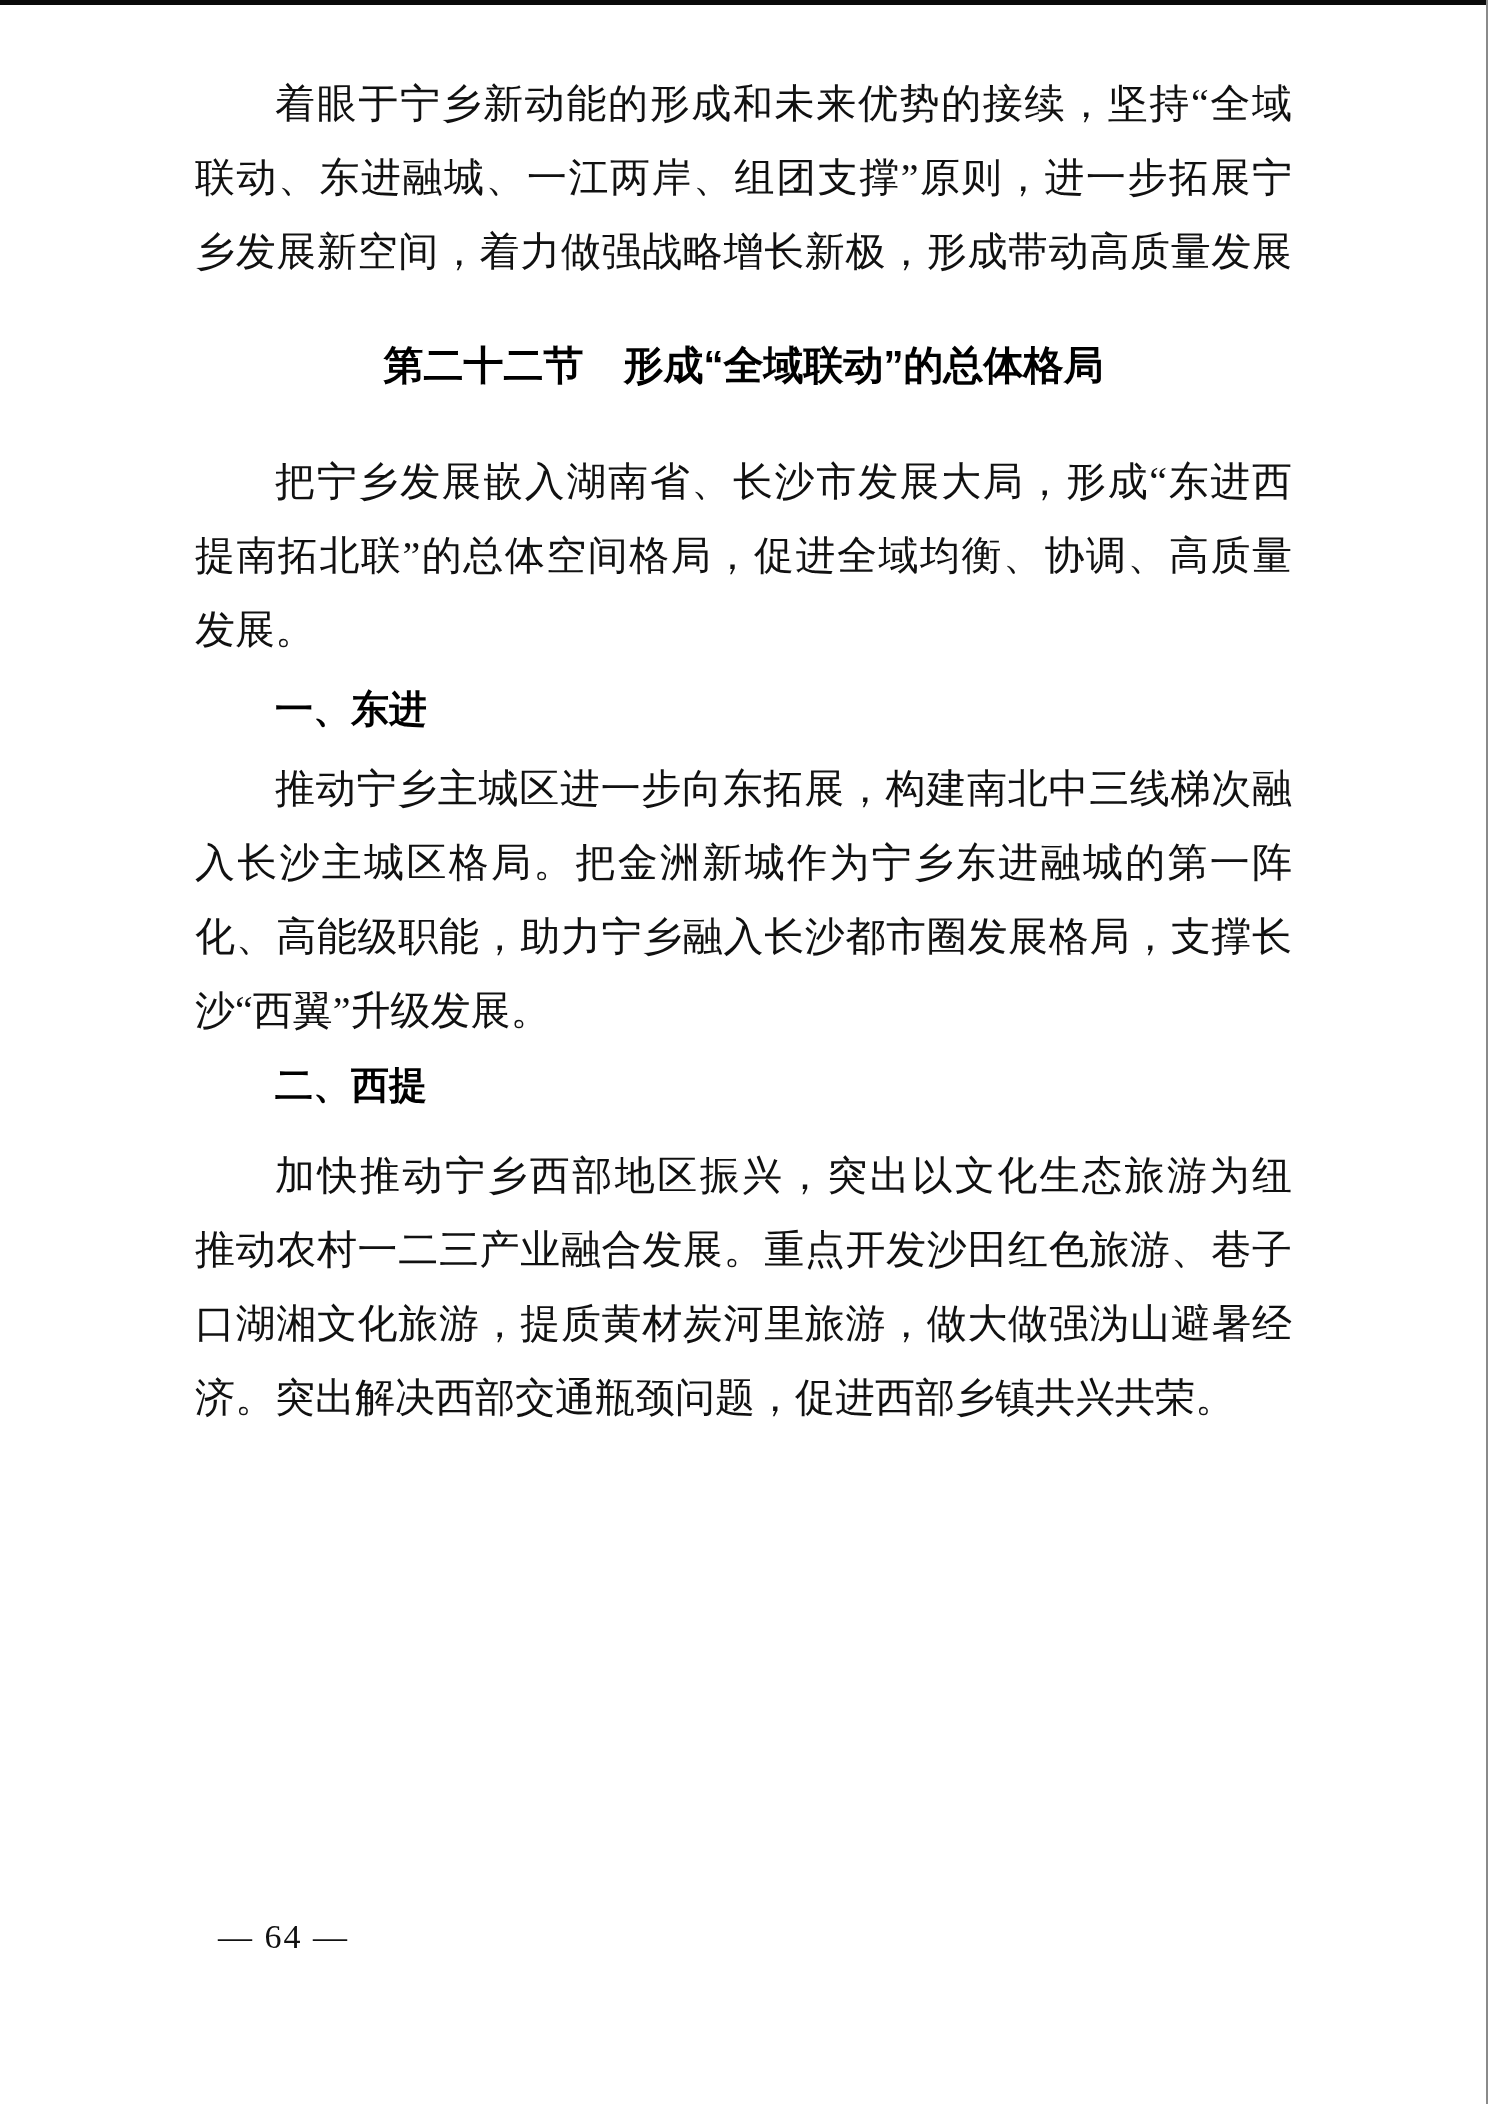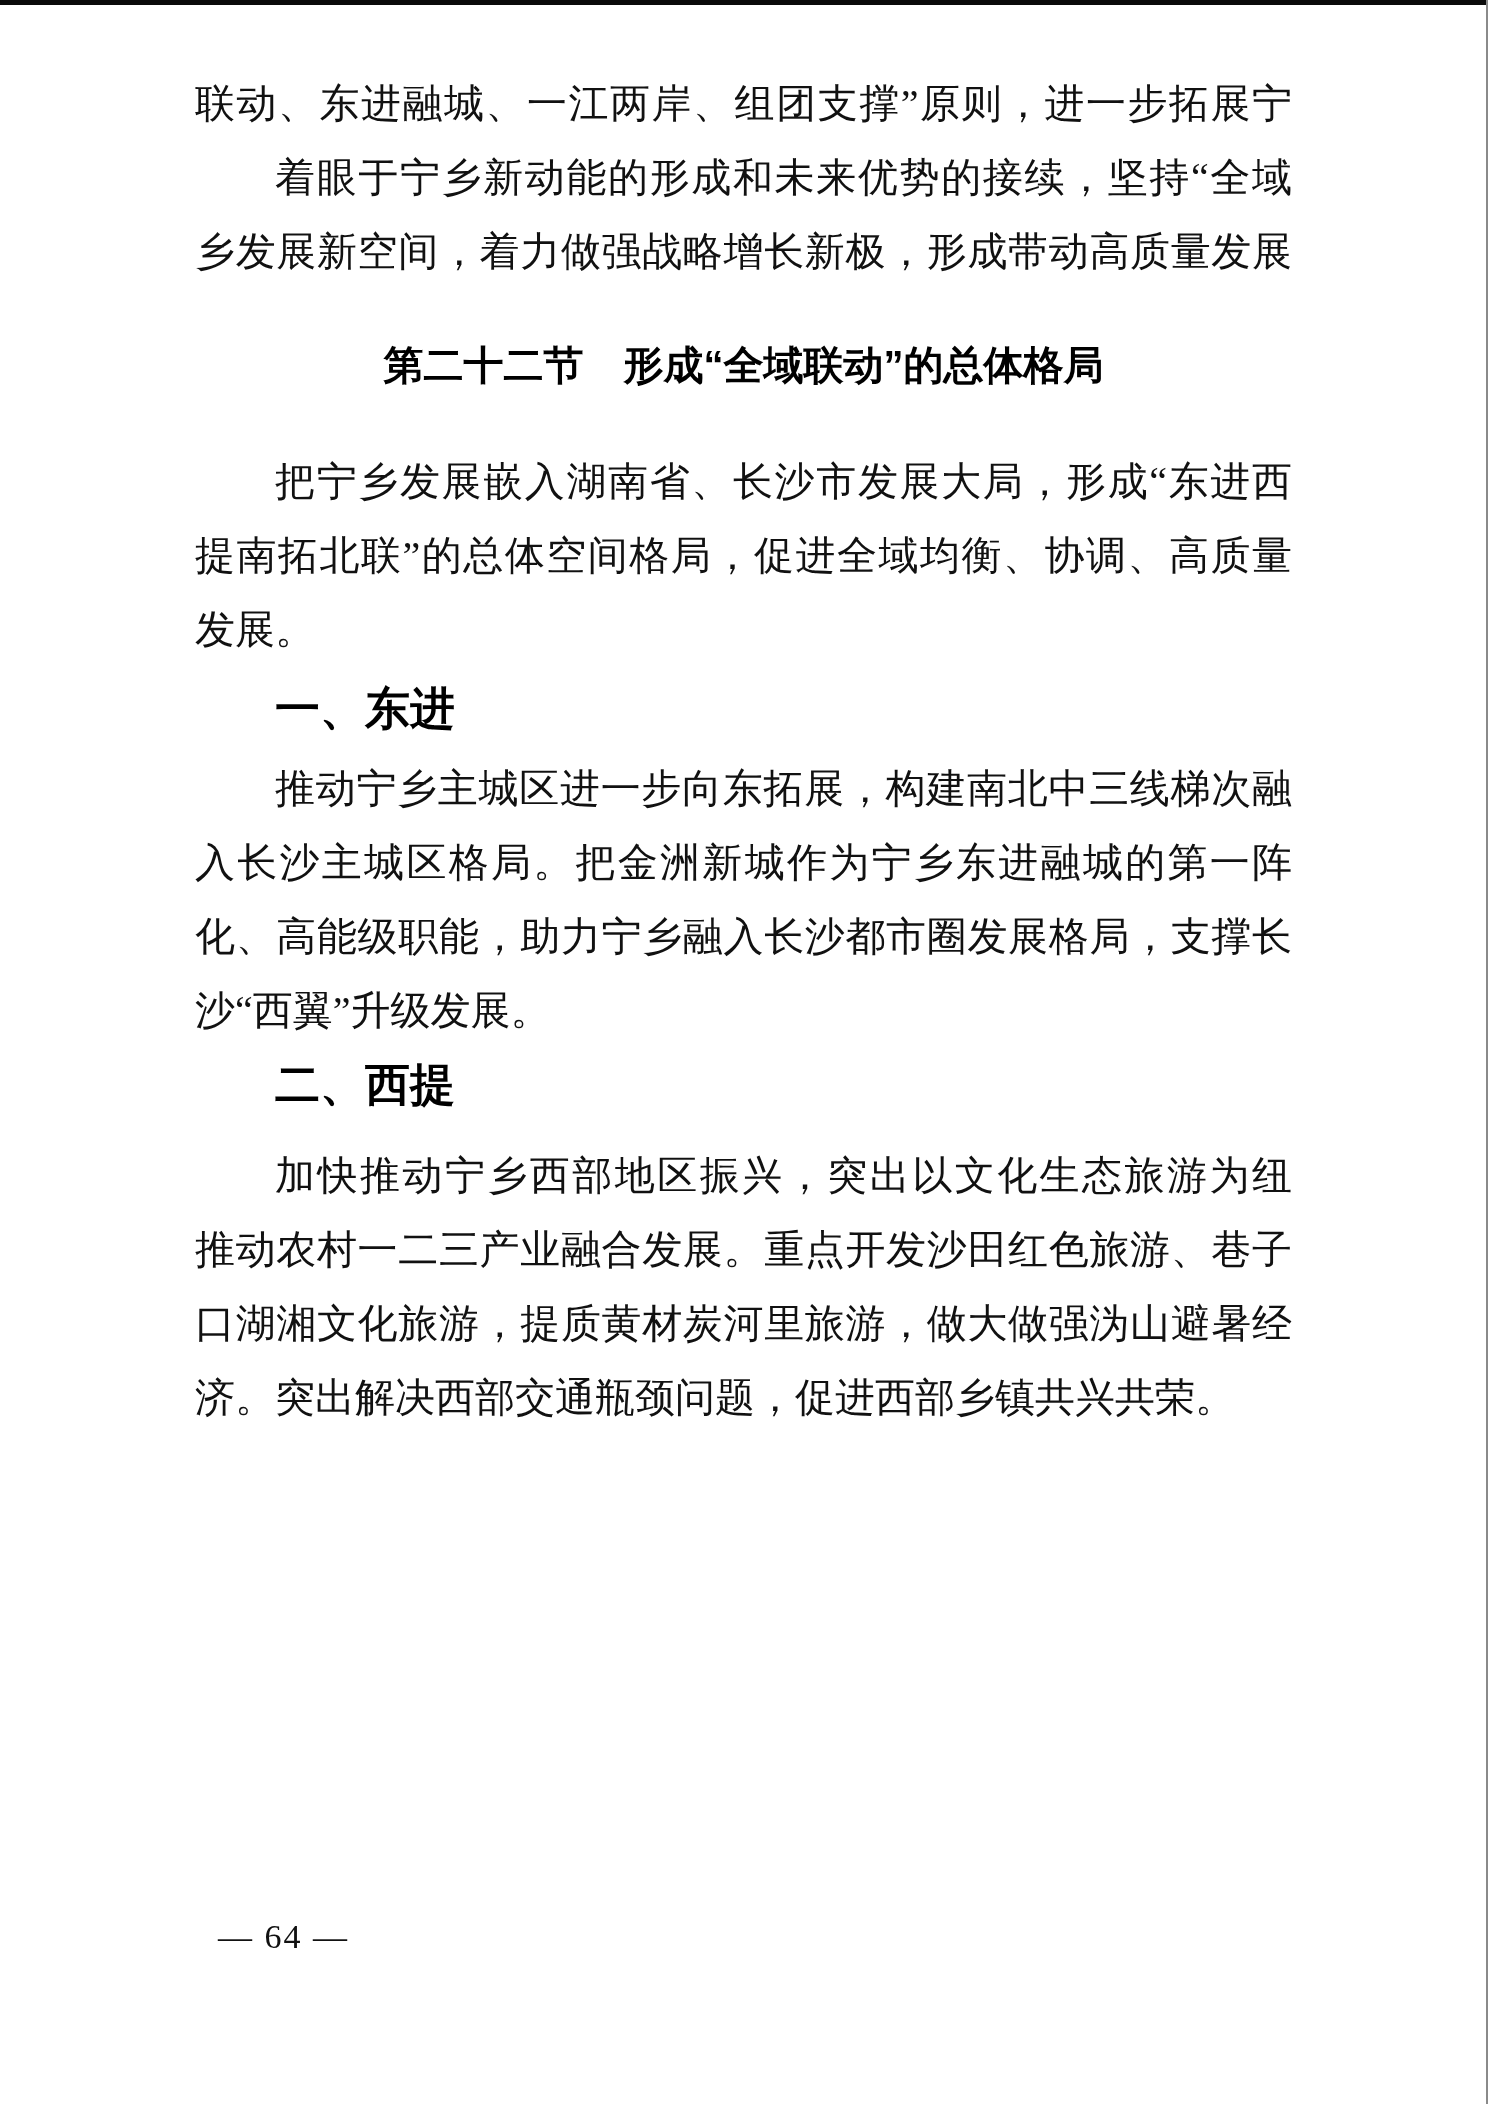--- a/index.html
+++ b/index.html
@@ -60,21 +60,21 @@
     line-height: 74px;
   }
   .para-intro       { margin-top: 67px; }
   .para-section     { margin-top: 43px; }
   .para-east        { margin-top: 6px; }
   .para-west        { margin-top: 17px; }
   .sub-heading {
     margin: 0;
     font-family: "Liberation Sans", "DejaVu Sans", sans-serif;
     font-weight: 700;
-    font-size: 45px;
+    font-size: 38px;
     line-height: 74px;
     color: #000000;
     padding-left: 80px;
   }
   .sub-heading-east { margin-top: 5px; }
   .sub-heading-west { margin-top: 0px; }
   .line {
     text-align: justify;
     text-align-last: justify;
     text-justify: inter-character;
@@ -98,22 +98,22 @@
 </head>
 <body>
 
 <div class="page">
   <div class="edge-top"></div>
   <div class="edge-right"></div>
 
   <div class="content">
 
     <div class="para para-intro">
+        <div class="line indent">着眼于宁乡新动能的形成和未来优势的接续，坚持“全域</div>
         <div class="line">联动、东进融城、一江两岸、组团支撑”原则，进一步拓展宁</div>
-        <div class="line indent">着眼于宁乡新动能的形成和未来优势的接续，坚持“全域</div>
         <div class="line">乡发展新空间，着力做强战略增长新极，形成带动高质量发展</div>
       </div>
 
     <h2 class="section-title">第二十二节　形成“全域联动”的总体格局</h2>
 
     <div class="para para-section">
         <div class="line indent">把宁乡发展嵌入湖南省、长沙市发展大局，形成“东进西</div>
         <div class="line">提南拓北联”的总体空间格局，促进全域均衡、协调、高质量</div>
         <div class="line last">发展。</div>
       </div>

